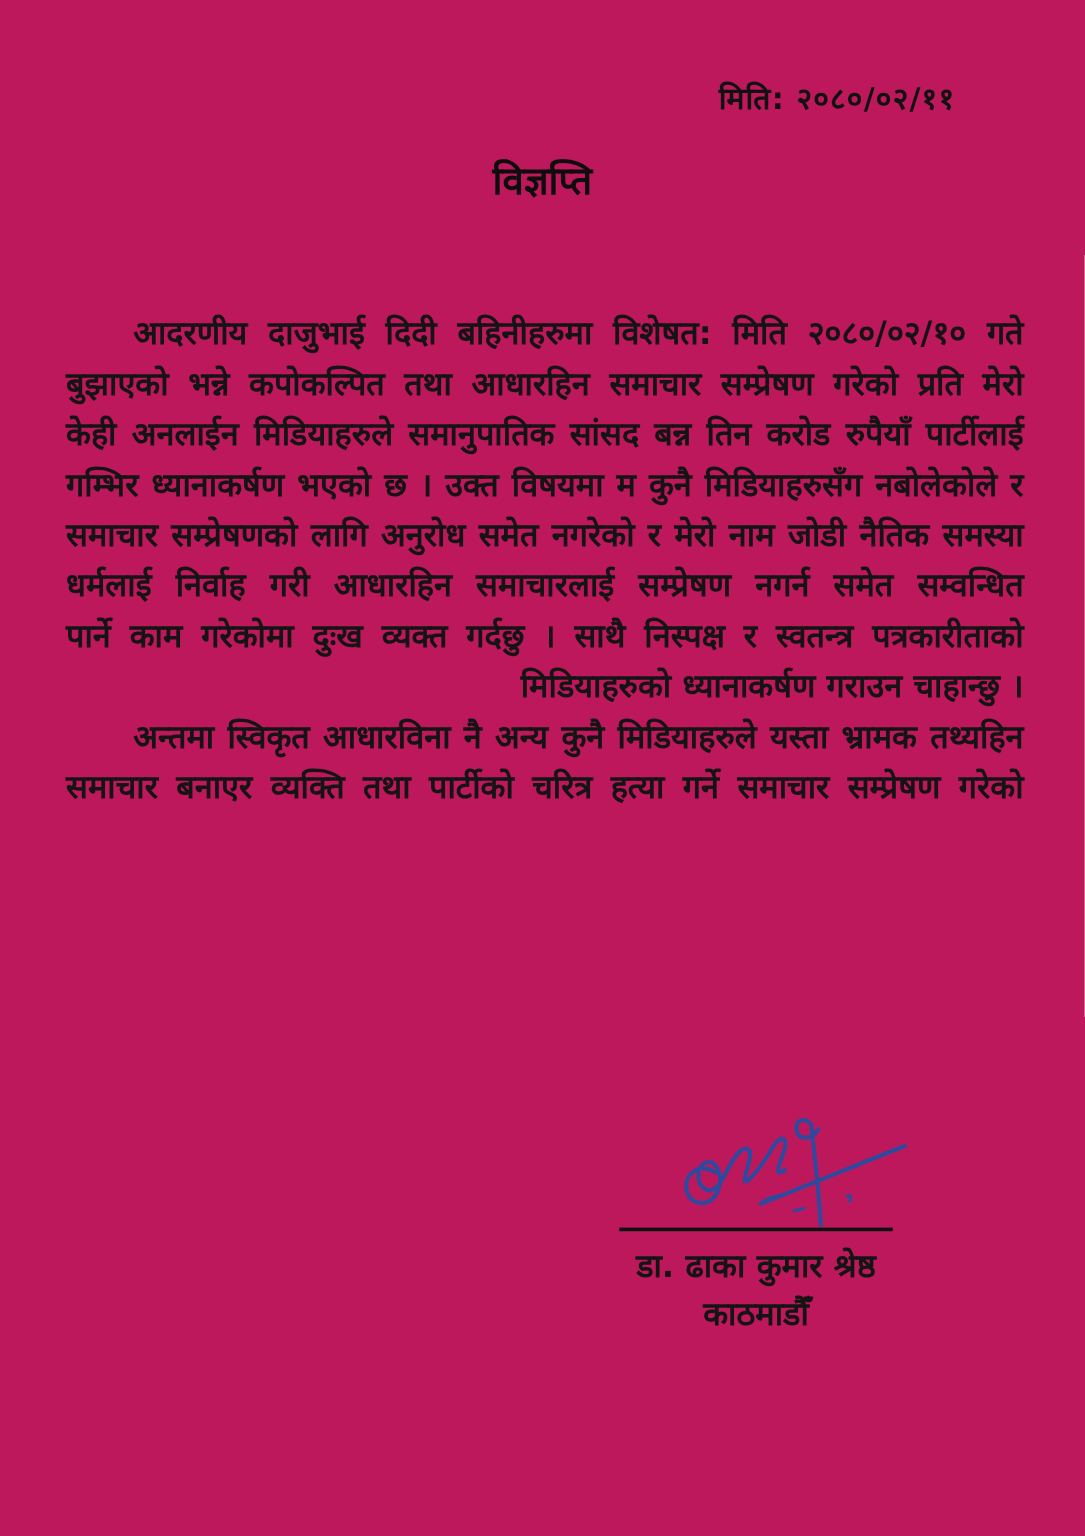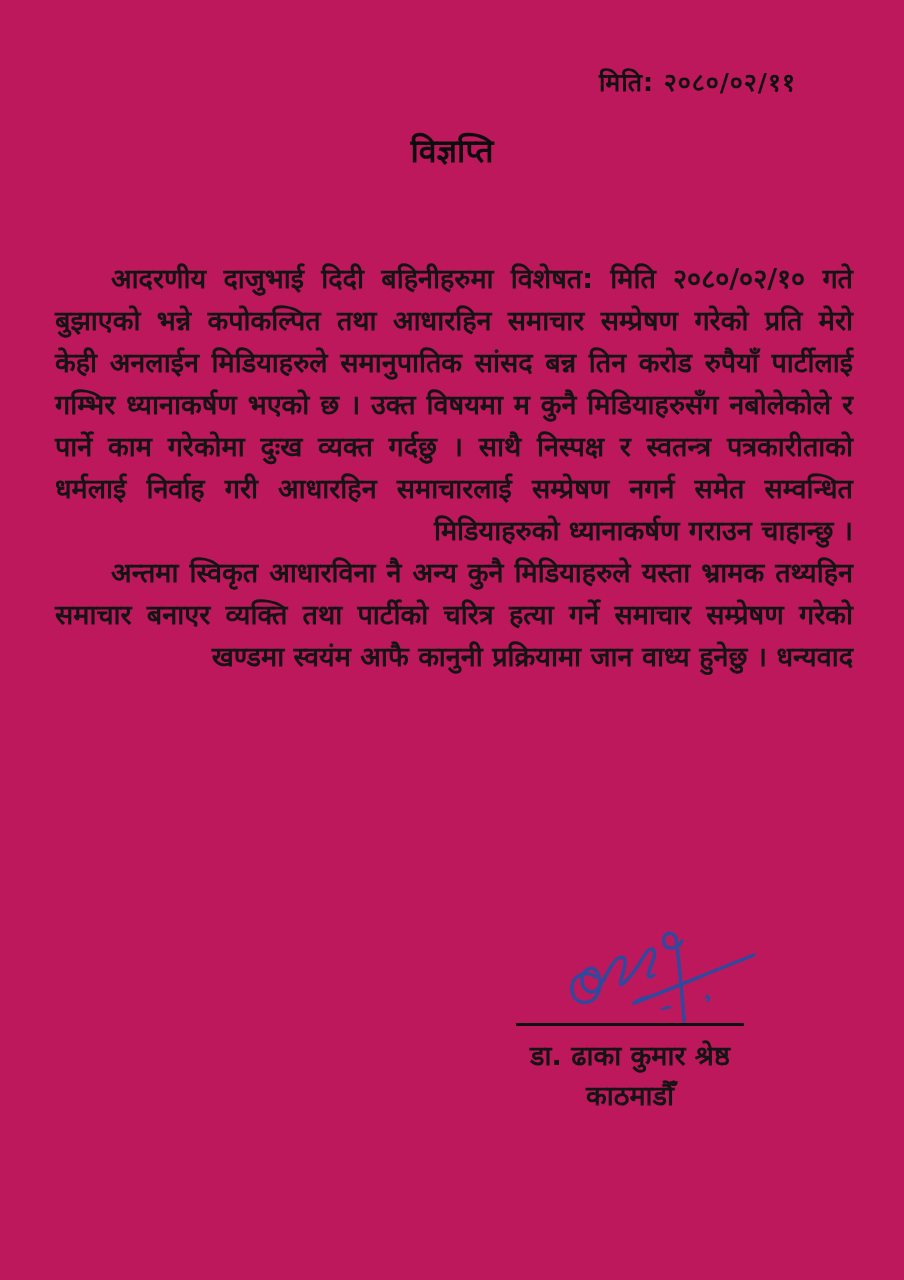--- a/index.html
+++ b/index.html
@@ -98,28 +98,28 @@
   <div class="date-line">मिति: २०८०/०२/११</div>
 
   <h1 class="doc-title">विज्ञप्ति</h1>
 
   <div class="doc-body">
     <div class="para">
       <div class="line just indent">आदरणीय दाजुभाई दिदी बहिनीहरुमा विशेषत: मिति २०८०/०२/१० गते</div>
       <div class="line just">बुझाएको भन्ने कपोकल्पित तथा आधारहिन समाचार सम्प्रेषण गरेको प्रति मेरो</div>
       <div class="line just">केही अनलाईन मिडियाहरुले समानुपातिक सांसद बन्न तिन करोड रुपैयाँ पार्टीलाई</div>
       <div class="line just">गम्भिर ध्यानाकर्षण भएको छ । उक्त विषयमा म कुनै मिडियाहरुसँग नबोलेकोले र</div>
+      <div class="line just">समाचार सम्प्रेषणको लागि अनुरोध समेत नगरेको र मेरो नाम जोडी नैतिक समस्या</div>
+      <div class="line just">धर्मलाई निर्वाह गरी आधारहिन समाचारलाई सम्प्रेषण नगर्न समेत सम्वन्धित</div>
       <div class="line just">पार्ने काम गरेकोमा दुःख व्यक्त गर्दछु ।  साथै निस्पक्ष र स्वतन्त्र पत्रकारीताको</div>
-      <div class="line just">धर्मलाई निर्वाह गरी आधारहिन समाचारलाई सम्प्रेषण नगर्न समेत सम्वन्धित</div>
       <div class="line">मिडियाहरुको ध्यानाकर्षण गराउन चाहान्छु ।</div>
     </div>
     <div class="para">
       <div class="line just indent">अन्तमा स्विकृत आधारविना नै अन्य कुनै मिडियाहरुले यस्ता भ्रामक तथ्यहिन</div>
       <div class="line just">समाचार बनाएर व्यक्ति तथा पार्टीको चरित्र हत्या गर्ने समाचार सम्प्रेषण गरेको</div>
-      <div class="line">खण्डमा स्वयंम आफै कानुनी प्रक्रियामा जान वाध्य हुनेछु । धन्यवाद</div>
     </div>
   </div>
 
   <div class="sig-block">
     <svg class="sig-scribble" width="212" height="104" viewBox="0 0 212 104" fill="none" stroke="#2d4a9e" stroke-width="3.4" stroke-linecap="round" stroke-linejoin="round">
 
       <path d="M38,52 C26,44 12,52 14,66 C16,80 34,82 40,68 C46,54 38,40 30,44 C22,48 22,62 30,66"></path>
       <path d="M30,66 C40,72 46,52 54,40 C62,28 70,30 66,44 C62,58 60,64 68,56 C78,46 84,34 88,28 C94,20 100,24 94,38 C90,48 88,56 96,50"></path>
 
       <path d="M116,10 C110,6 104,10 106,18 C108,26 120,24 124,16"></path>

